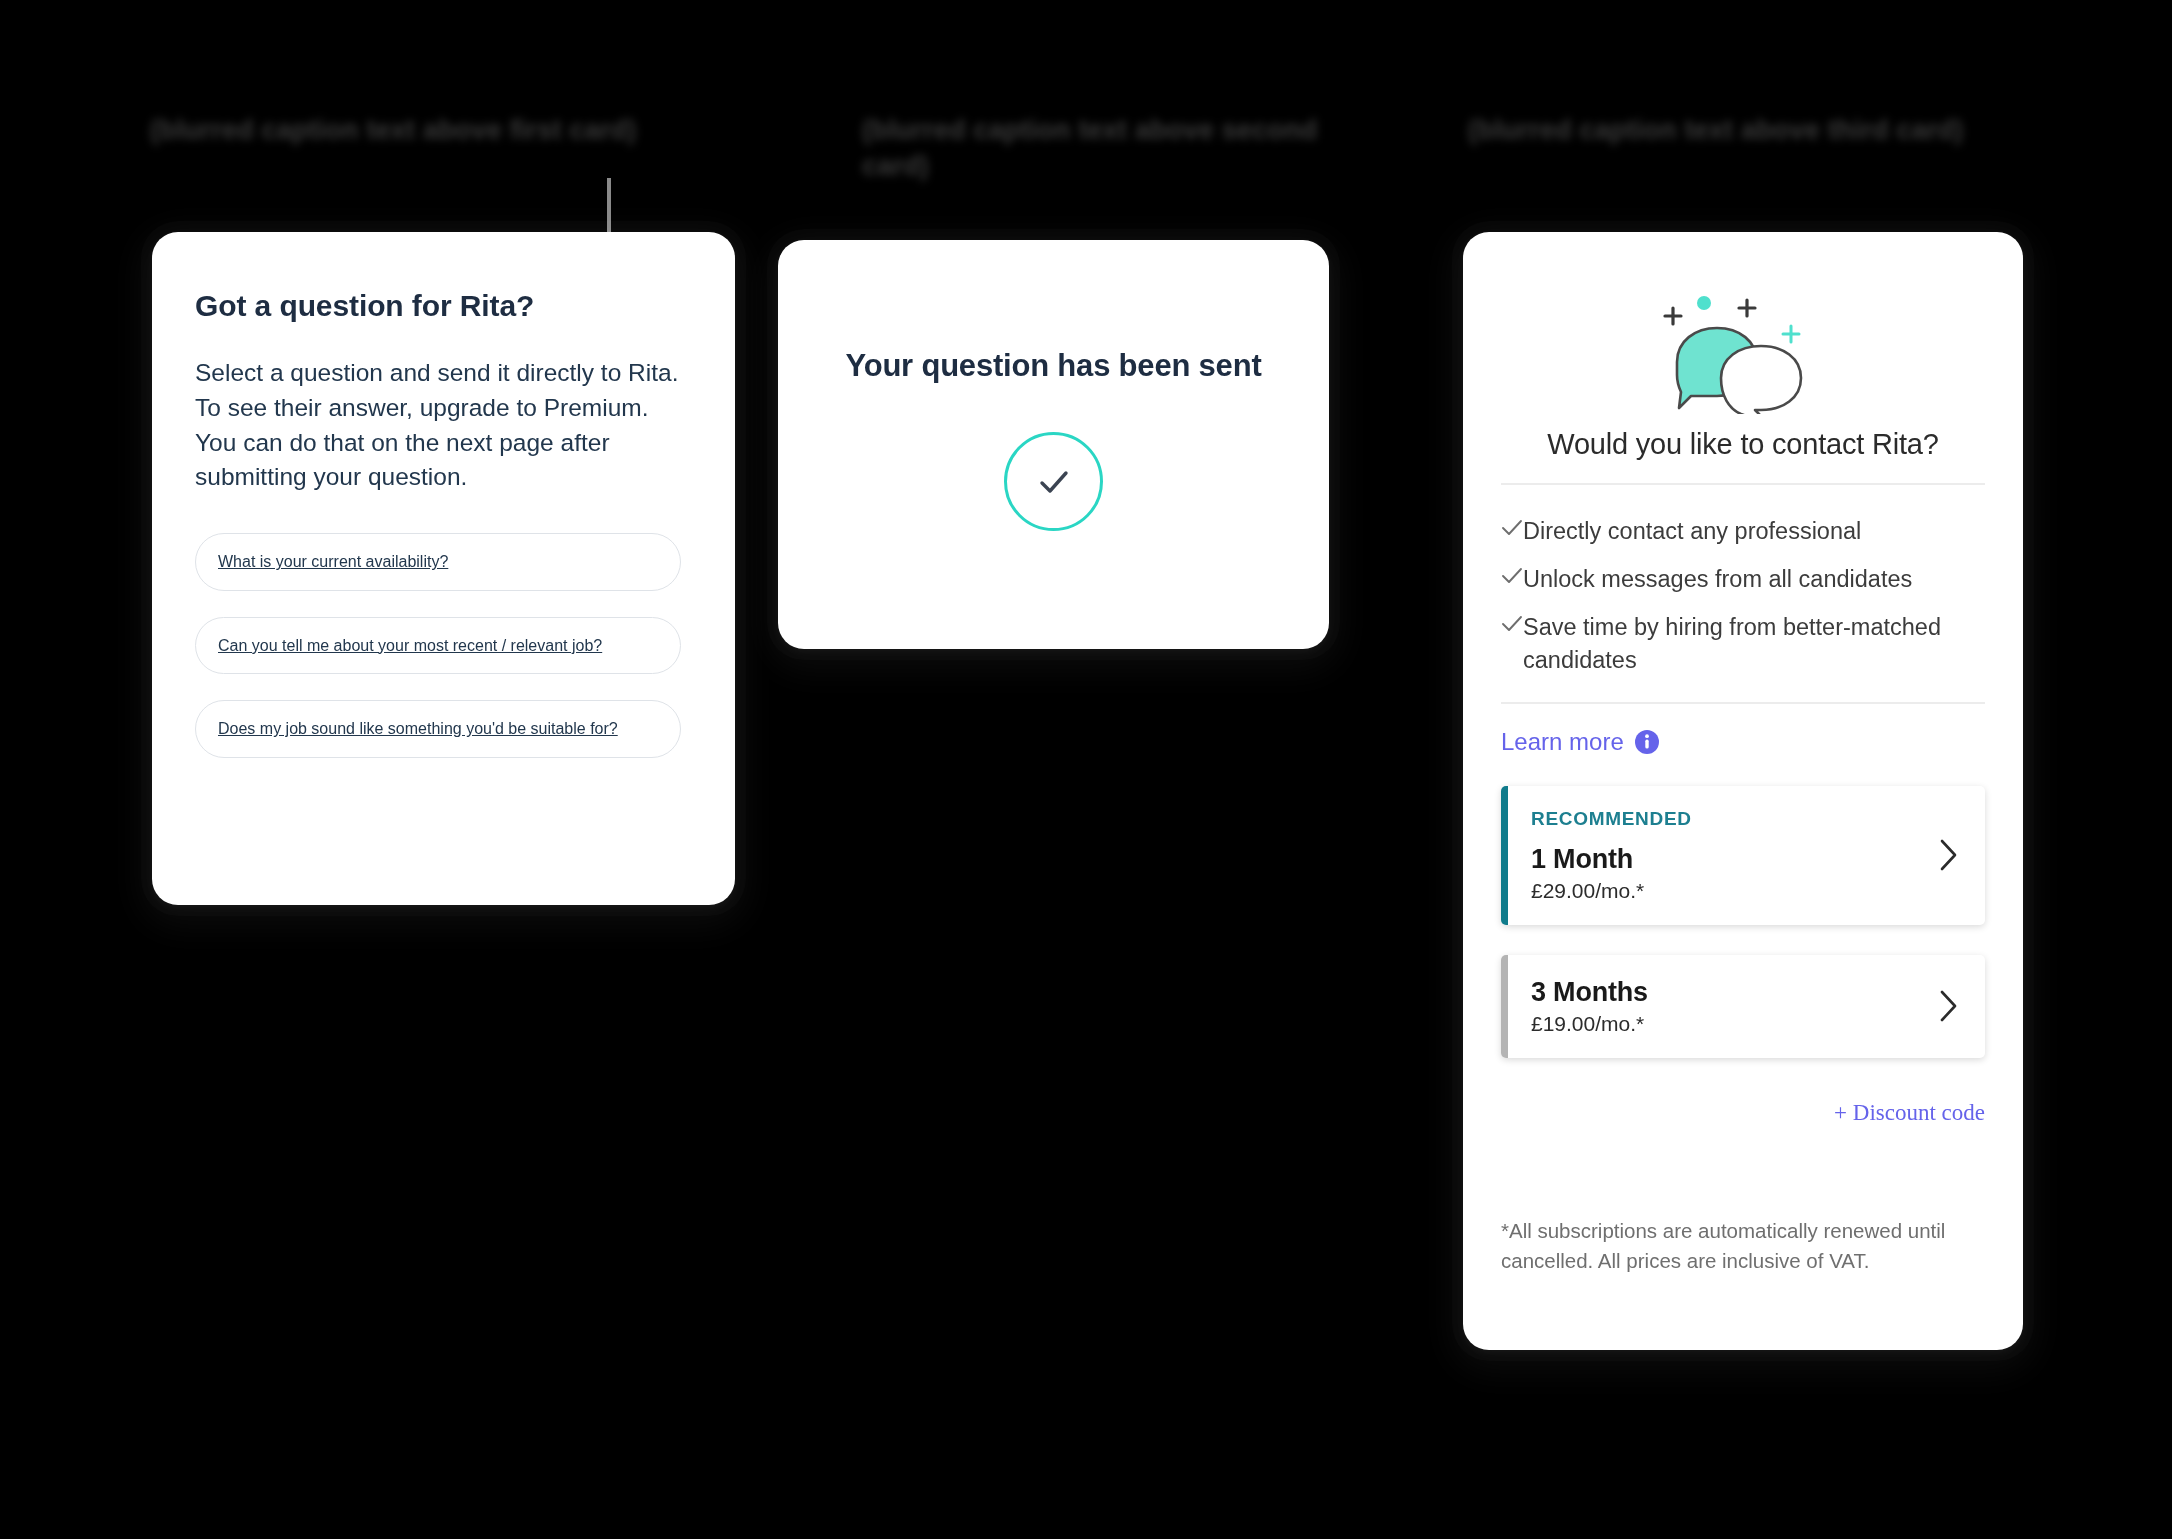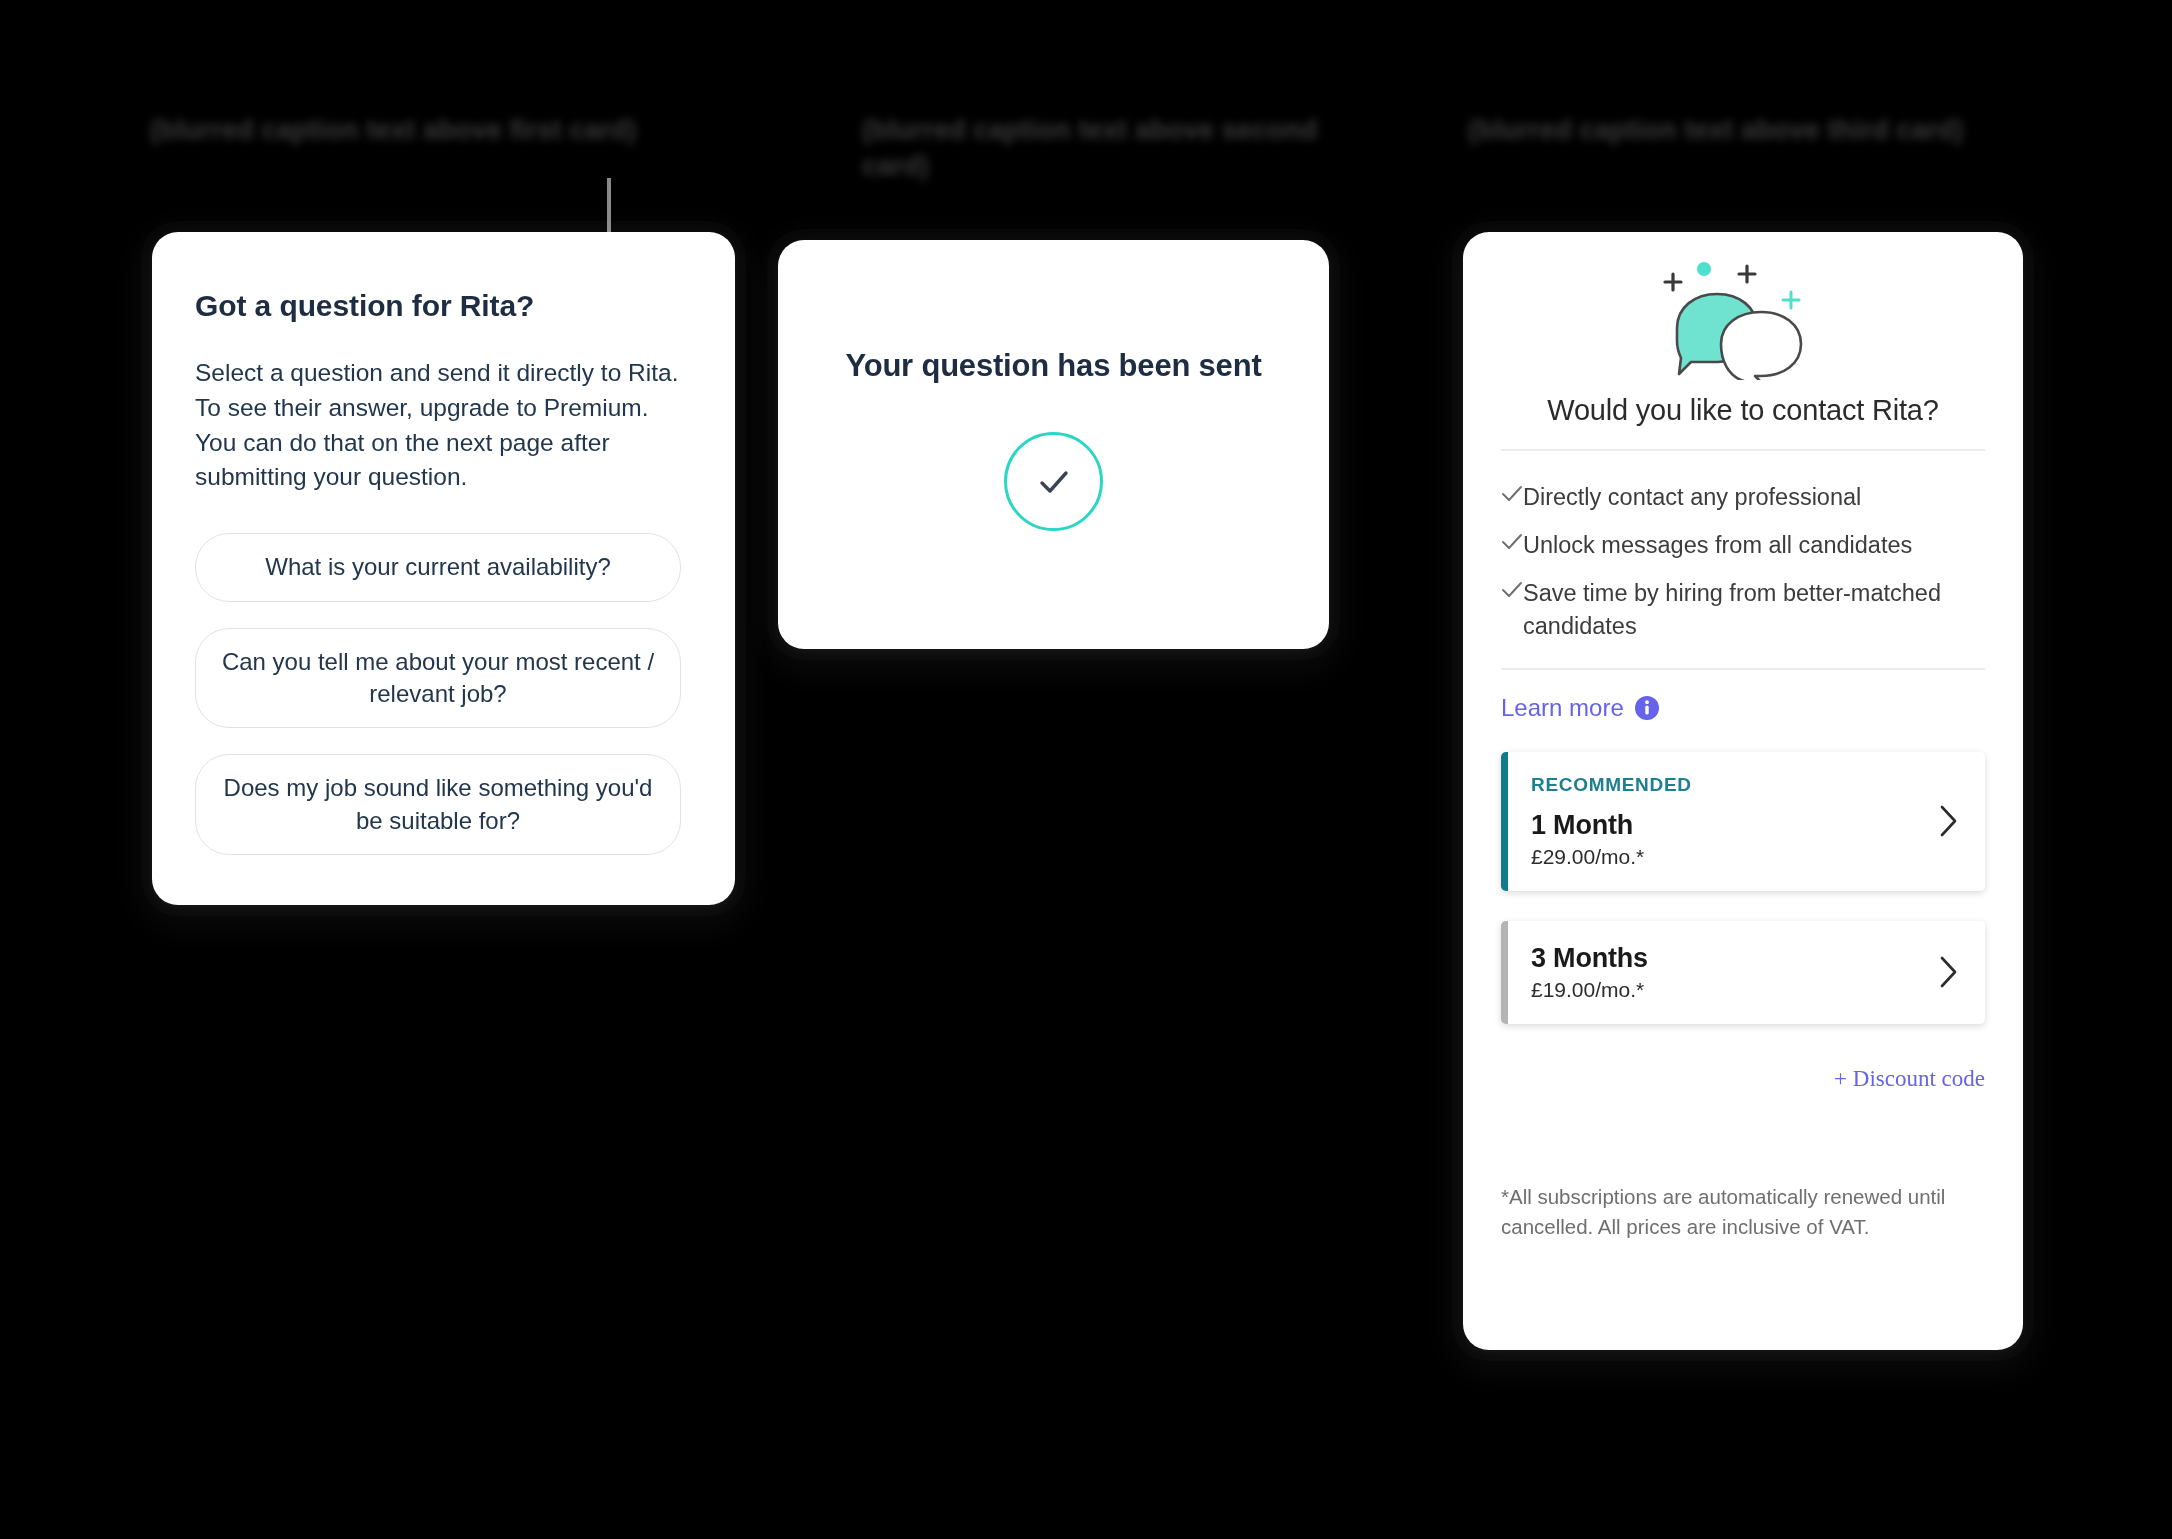--- a/index.html
+++ b/index.html
@@ -70,25 +70,26 @@
     line-height: 1.42;
     margin: 0 0 38px 0;
   }
   .question-list { display: flex; flex-direction: column; gap: 26px; }
   .question-btn {
     border: 1.6px solid #dfe3e8;
     border-radius: 34px;
     background: #fff;
     color: #22374d;
     font-family: "Liberation Sans", sans-serif;
-    font-size: 24px;
+    font-size: 16px;
     line-height: 1.35;
-    text-align: center;
+    text-align: left;
     padding: 17px 22px;
     cursor: pointer;
+    text-decoration: underline;
   }
 
   
   .sent-inner {
     height: 100%;
     display: flex;
     flex-direction: column;
     align-items: center;
     justify-content: flex-start;
     padding-top: 108px;
@@ -106,21 +107,21 @@
     width: 93px;
     height: 93px;
     border-radius: 50%;
     border: 3px solid #2ad6c4;
     display: flex;
     align-items: center;
     justify-content: center;
   }
 
   
-  .upsell-inner { padding: 20px 38px 0 38px; }
+  .upsell-inner { padding: 54px 38px 0 38px; }
   .bubbles { display: flex; justify-content: center; margin-bottom: 14px; }
   .upsell-title {
     color: #2b2b2b;
     font-size: 29px;
     font-weight: 400;
     text-align: center;
     margin: 0 0 22px 0;
     letter-spacing: -0.2px;
   }
   .divider { height: 1.6px; background: #ececec; }

